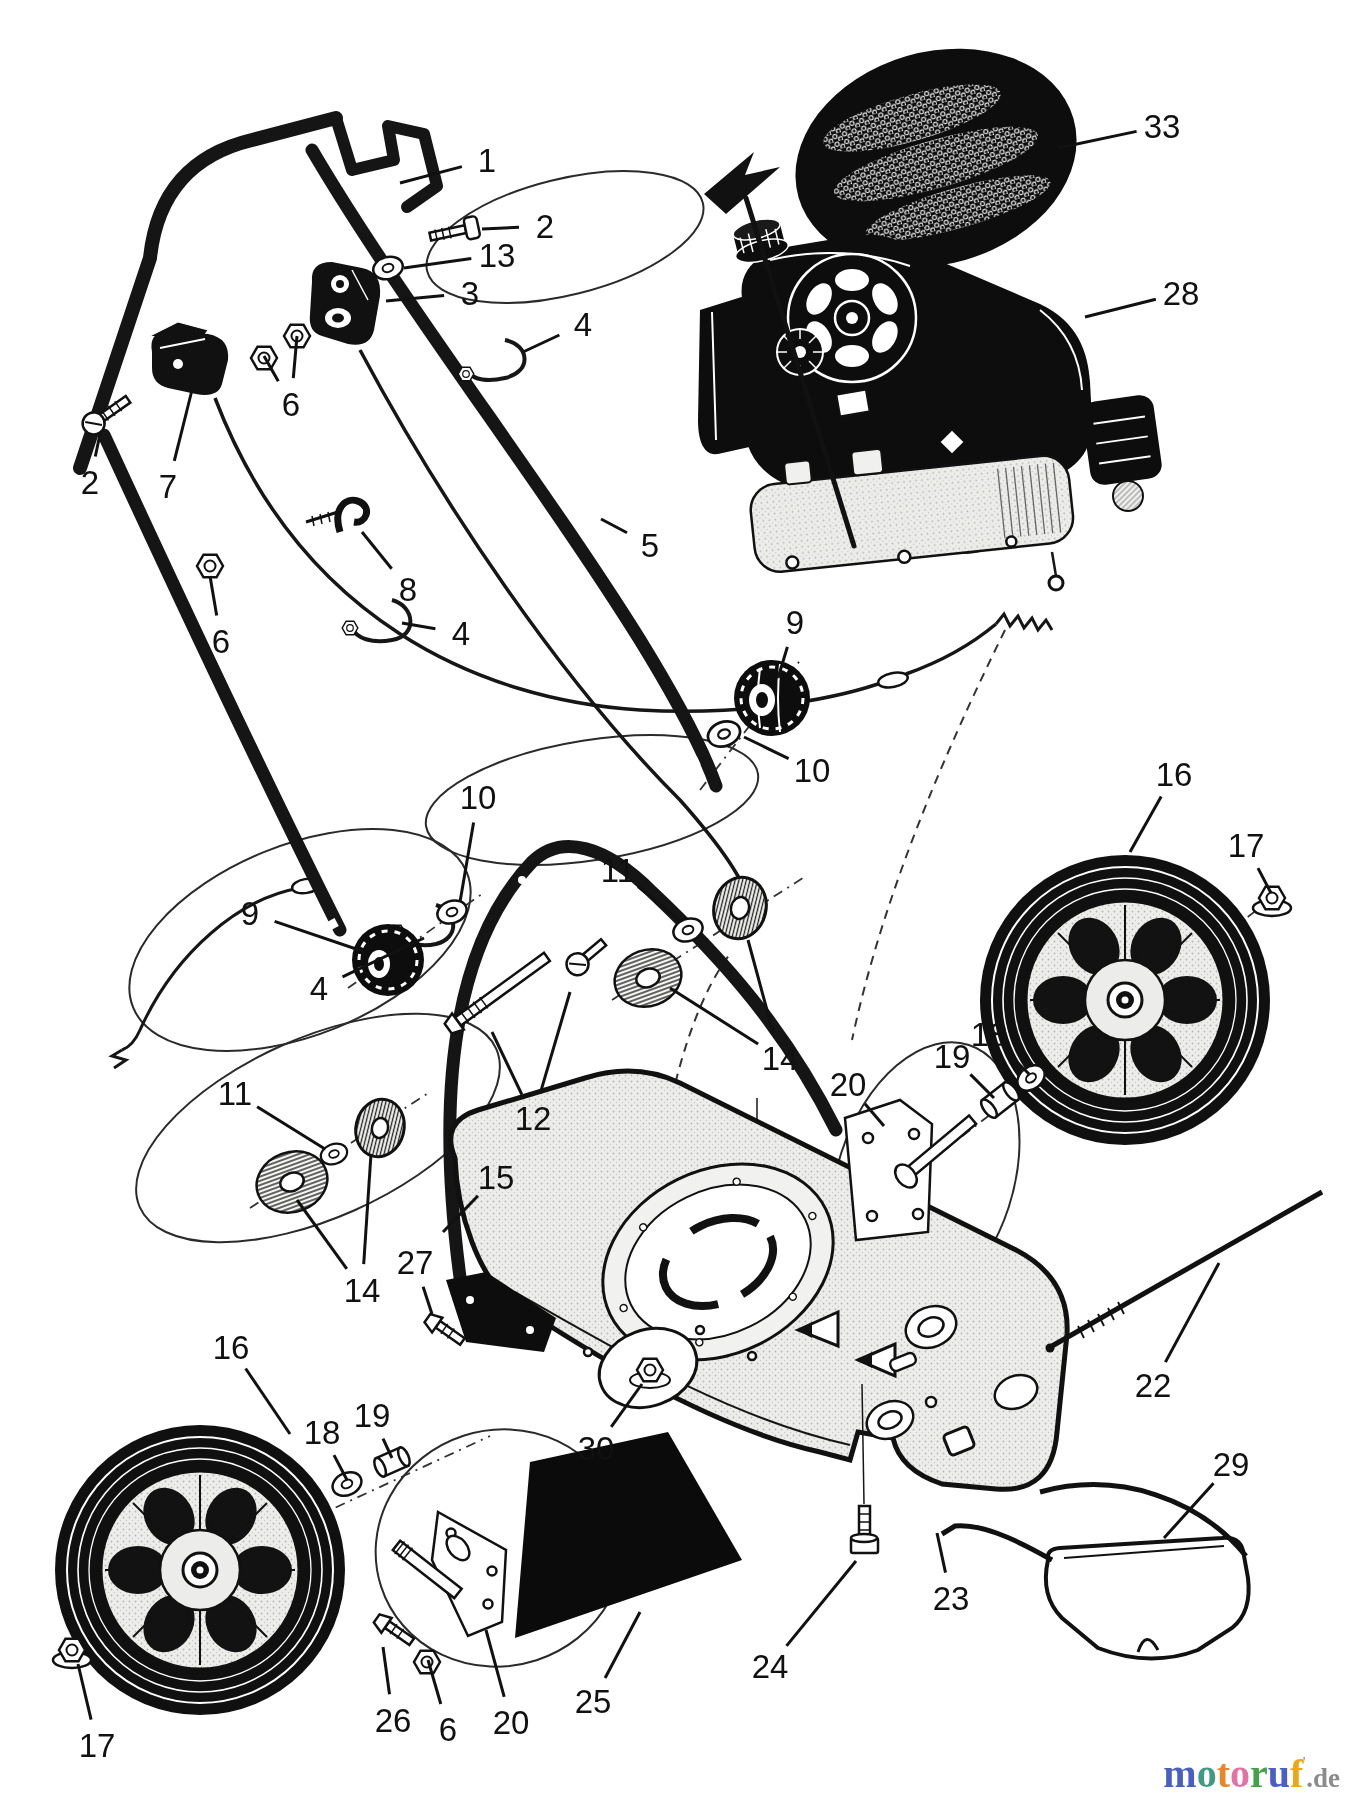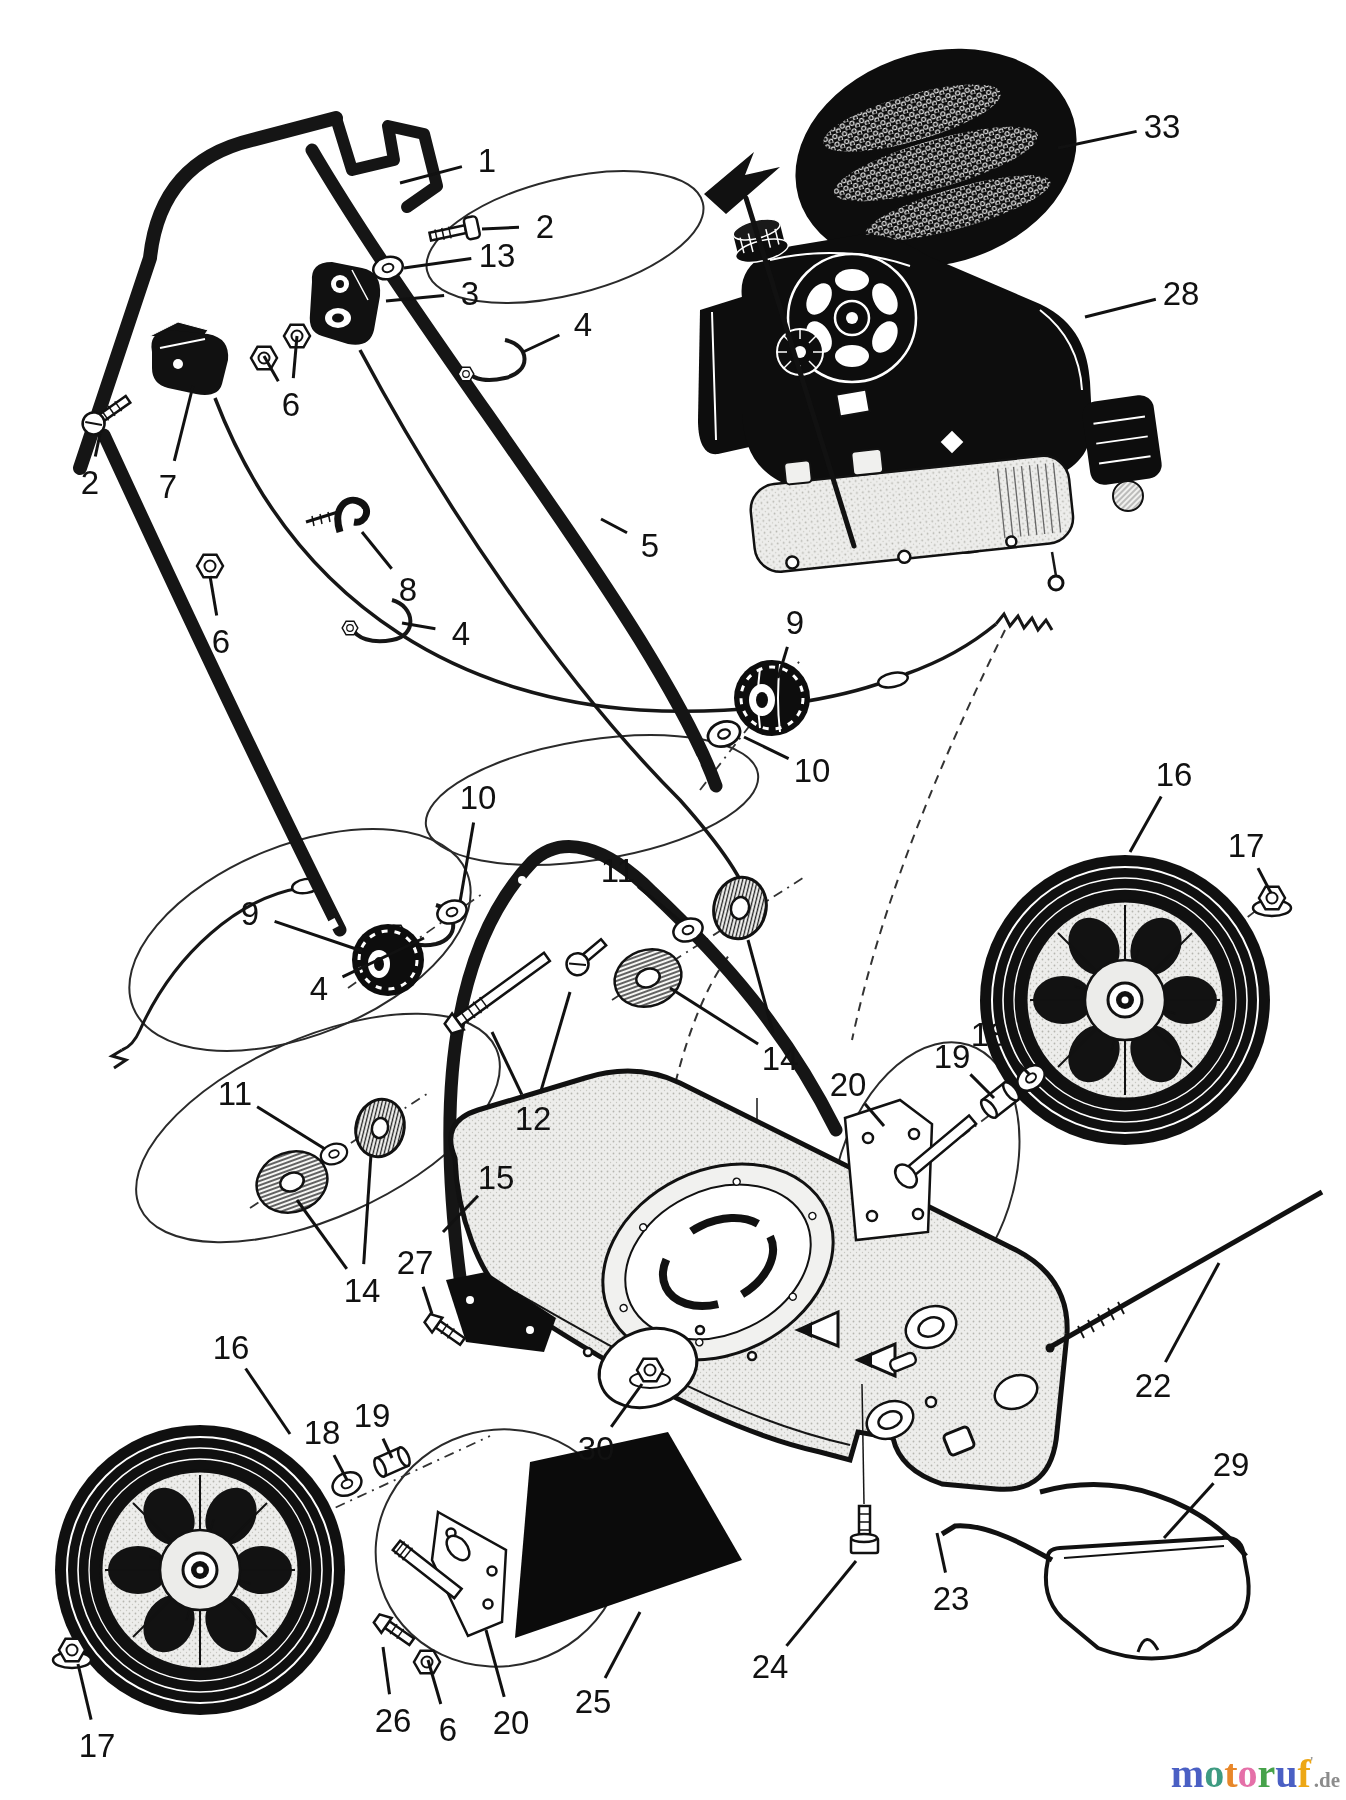--- a/index.html
+++ b/index.html
@@ -13,21 +13,21 @@
   .tube{stroke:#151515;fill:none;stroke-linecap:round;stroke-linejoin:round;}
   .thin{stroke:#161616;fill:none;}
   .balloon{stroke:#2a2a2a;stroke-width:2;fill:none;}
   .dash{stroke:#333;stroke-width:1.8;fill:none;stroke-dasharray:10 6 2 6;}
   .dashed{stroke:#333;stroke-width:2;fill:none;stroke-dasharray:9 7;}
   .hw{fill:#ffffff;stroke:#111;stroke-width:2.5;}
   .wdetail{stroke:#fff;fill:none;}
   #watermark{position:absolute;right:6px;bottom:6px;white-space:nowrap;
              font-family:"Liberation Serif",serif;font-weight:700;font-size:40px;
              letter-spacing:0px;line-height:1;}
-  #watermark .suffix{font-size:21px;font-weight:700;}
+  #watermark .suffix{font-size:27px;font-weight:700;}
   #watermark .mark{font-size:14px;vertical-align:20px;margin-left:-1px;}
 </style>
 </head>
 <body>
 
 <div id="stage">
 <svg width="1346" height="1800" viewBox="0 0 1346 1800">
   <defs>
     <pattern id="stipLight" patternUnits="userSpaceOnUse" width="6" height="6">
       <rect width="6" height="6" fill="#ededeb"></rect>

